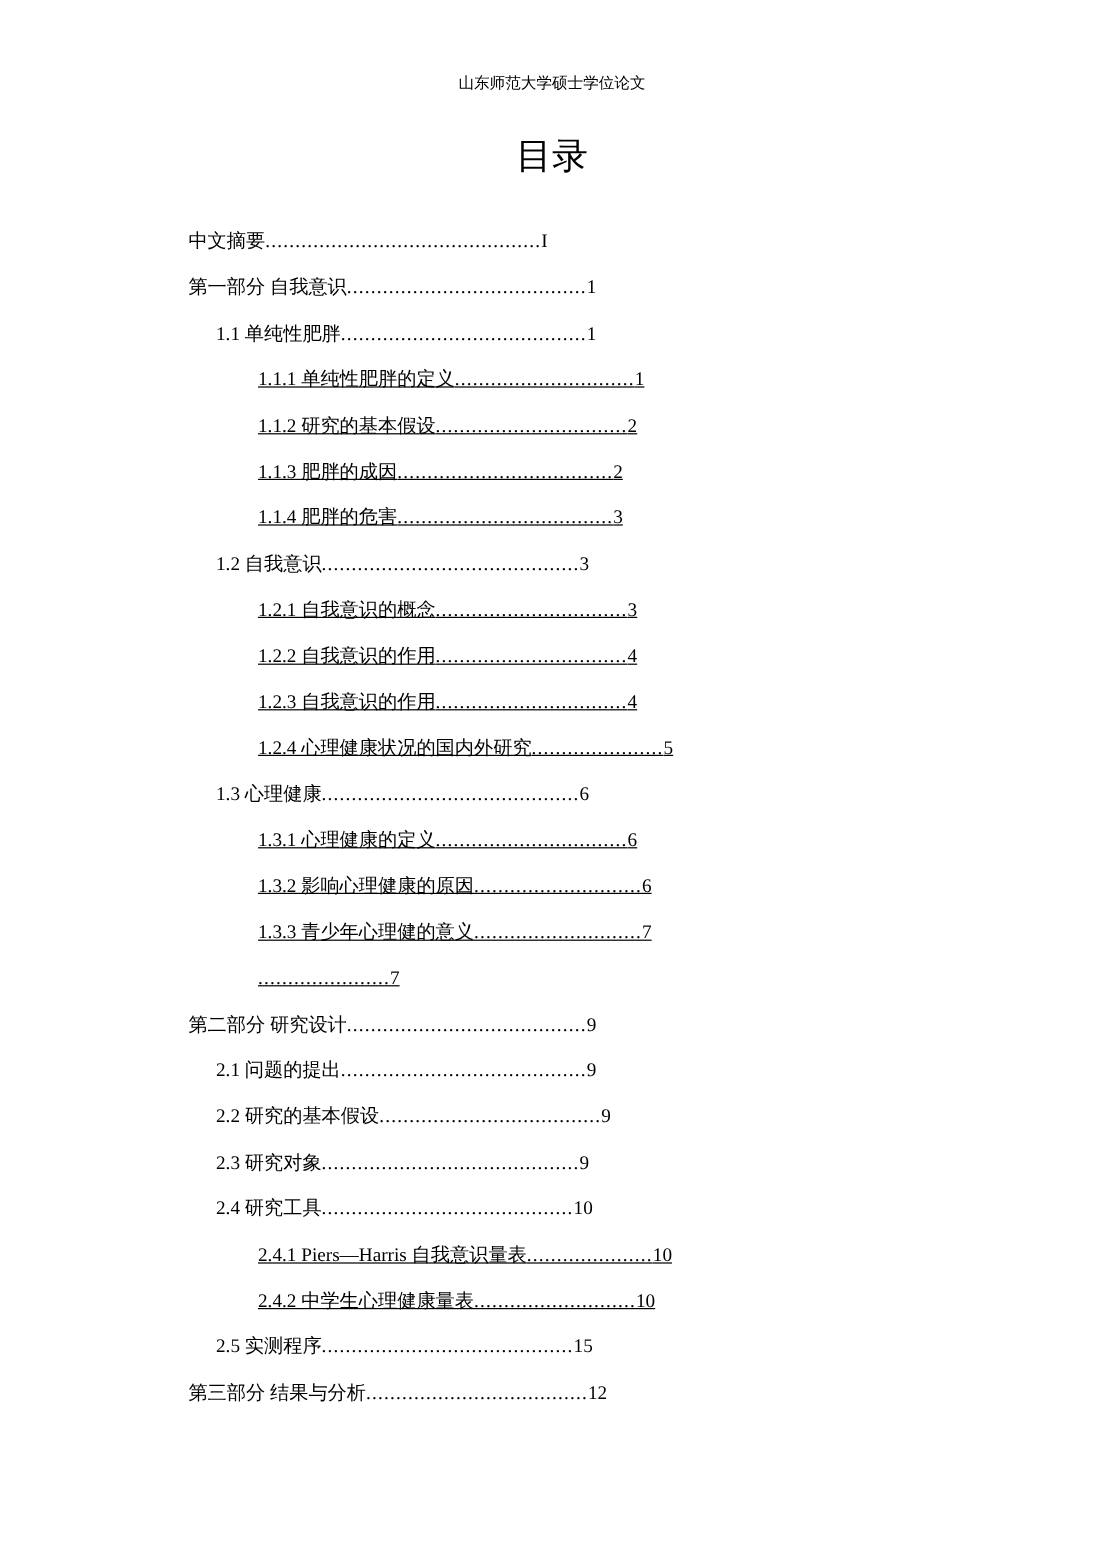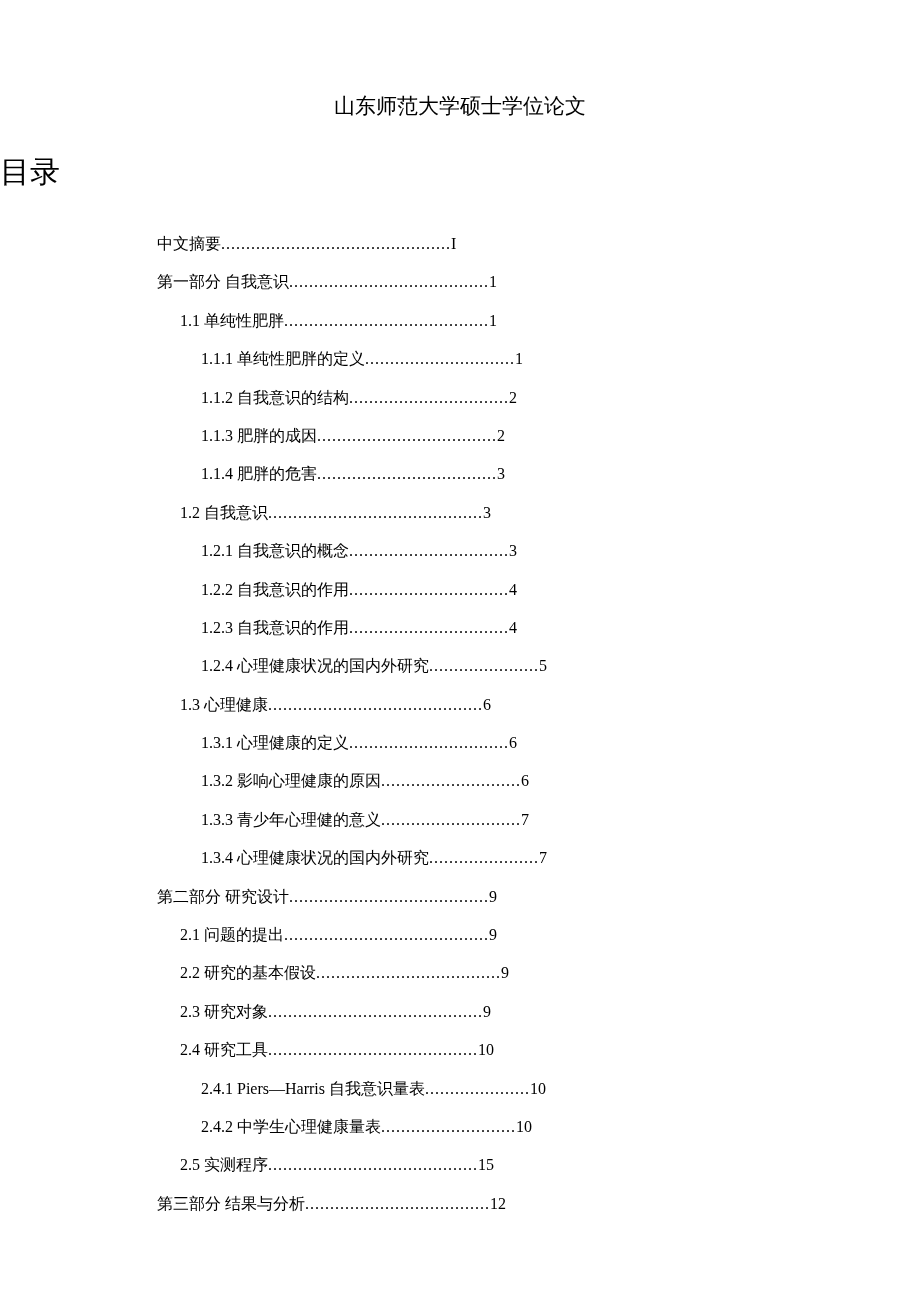--- a/index.html
+++ b/index.html
@@ -10,26 +10,26 @@
     body {
       background: #ffffff;
       font-family: "SimSun", "宋体", serif;
       width: 920px;
       height: 1302px;
       position: relative;
       color: #000;
     }
     .page-header {
       text-align: center;
-      font-size: 21px;
-      padding-top: 92px;
+      font-size: 13px;
+      padding-top: 60px;
       font-family: Liberation Serif, serif;
     }
     .title {
-      text-align: left;
+      text-align: center;
       font-size: 30px;
       font-family: Liberation Serif, serif;
       margin-top: 32px;
       margin-bottom: 40px;
       font-weight: normal;
     }
     .toc {
       margin-left: 145px;
       margin-right: 145px;
     }
@@ -41,21 +41,22 @@
       margin-bottom: 16px;
       white-space: nowrap;
     }
     .toc-entry.level-0 {
       margin-left: 12px;
     }
     .toc-entry.level-1 {
       margin-left: 35px;
     }
     .toc-entry.level-2 {
-      margin-left: 56px;
+      margin-left: 70px;
+      text-decoration: underline;
     }
     .toc-label {
       flex-shrink: 0;
       font-family: "SimSun", "宋体", "Times New Roman", serif;
     }
     .toc-dots {
       flex-shrink: 0;
       overflow: hidden;
       letter-spacing: 1px;
       font-family: "Times New Roman", serif;
@@ -88,21 +89,21 @@
       <span class="toc-label">1.1    单纯性肥胖 </span>
       <span class="toc-dots">.........................................</span>
       <span class="toc-page">1</span>
     </div>
     <div class="toc-entry level-2">
       <span class="toc-label">1.1.1  单纯性肥胖的定义 </span>
       <span class="toc-dots">..............................</span>
       <span class="toc-page">1</span>
     </div>
     <div class="toc-entry level-2">
-      <span class="toc-label">1.1.2  自我意识的结构 </span>
+      <span class="toc-label">1.1.2  研究的基本假设 </span>
       <span class="toc-dots">................................</span>
       <span class="toc-page">2</span>
     </div>
     <div class="toc-entry level-2">
       <span class="toc-label">1.1.3  肥胖的成因 </span>
       <span class="toc-dots">....................................</span>
       <span class="toc-page">2</span>
     </div>
     <div class="toc-entry level-2">
       <span class="toc-label">1.1.4  肥胖的危害 </span>
@@ -148,21 +149,20 @@
       <span class="toc-label">1.3.2  影响心理健康的原因</span>
       <span class="toc-dots">............................</span>
       <span class="toc-page">6</span>
     </div>
     <div class="toc-entry level-2">
       <span class="toc-label">1.3.3  青少年心理健的意义 </span>
       <span class="toc-dots">............................</span>
       <span class="toc-page">7</span>
     </div>
     <div class="toc-entry level-2">
-      <span class="toc-label">1.3.4  心理健康状况的国内外研究 </span>
       <span class="toc-dots">......................</span>
       <span class="toc-page">7</span>
     </div>
     <div class="toc-entry level-0">
       <span class="toc-label">第二部分  研究设计 </span>
       <span class="toc-dots">........................................</span>
       <span class="toc-page"> 9</span>
     </div>
     <div class="toc-entry level-1">
       <span class="toc-label">2.1  问题的提出</span>

